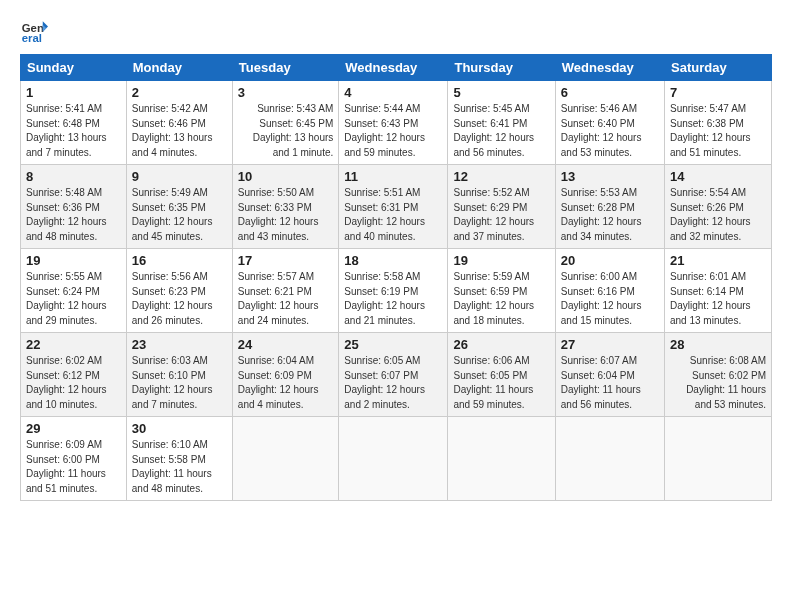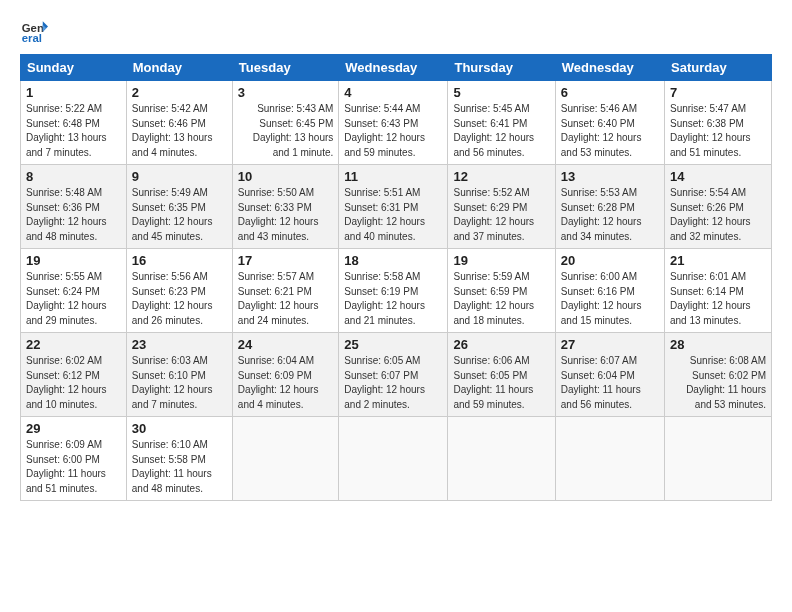--- a/index.html
+++ b/index.html
@@ -115,21 +115,21 @@
           <th>Wednesday</th>
           <th>Thursday</th>
           <th>Wednesday</th>
           <th>Saturday</th>
         </tr>
     </thead>
     <tbody id="calendar-body">
         <tr>
           <td>
             <span class="day-num">1</span>
-            <div class="day-detail" style="white-space: pre-line;">Sunrise: 5:22 AM
+            <div class="day-detail" style="white-space: pre-line;">Sunrise: 5:41 AM
 Sunset: 6:48 PM
 Daylight: 13 hours
 and 7 minutes.</div>
           </td>
           <td>
             <span class="day-num">2</span>
             <div class="day-detail" style="white-space: pre-line;">Sunrise: 5:42 AM
 Sunset: 6:46 PM
 Daylight: 13 hours
 and 4 minutes.</div>

